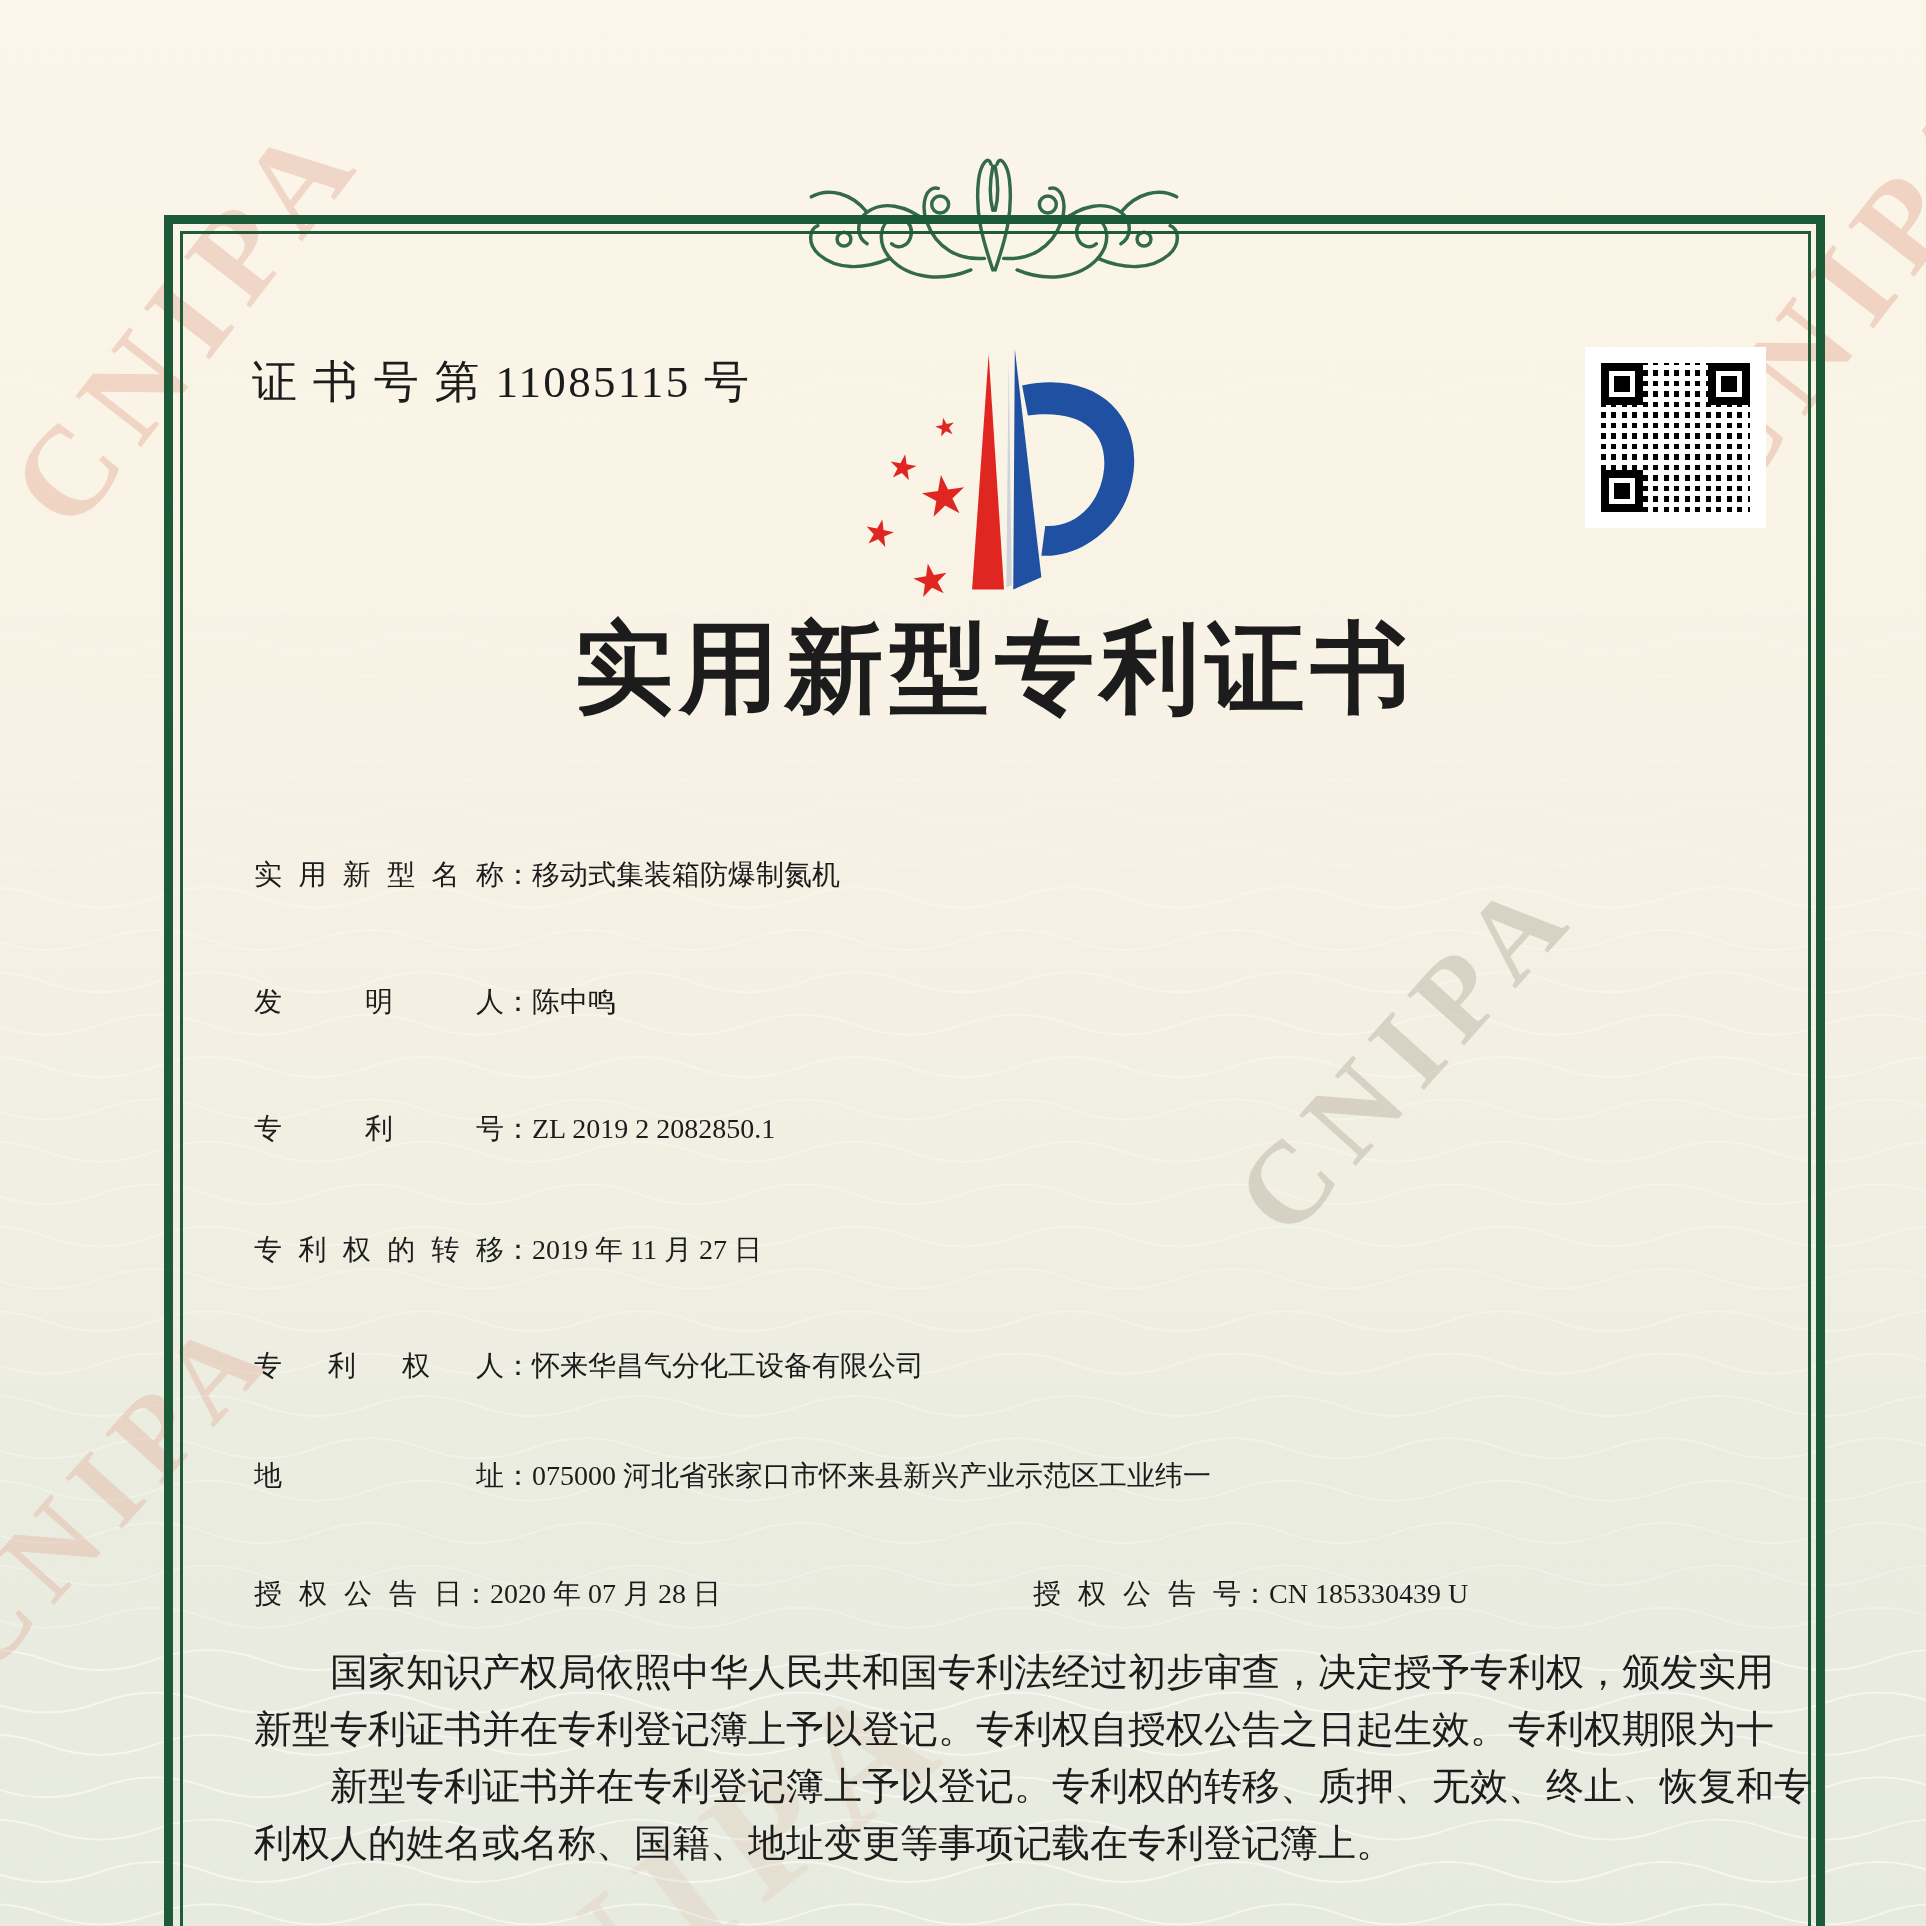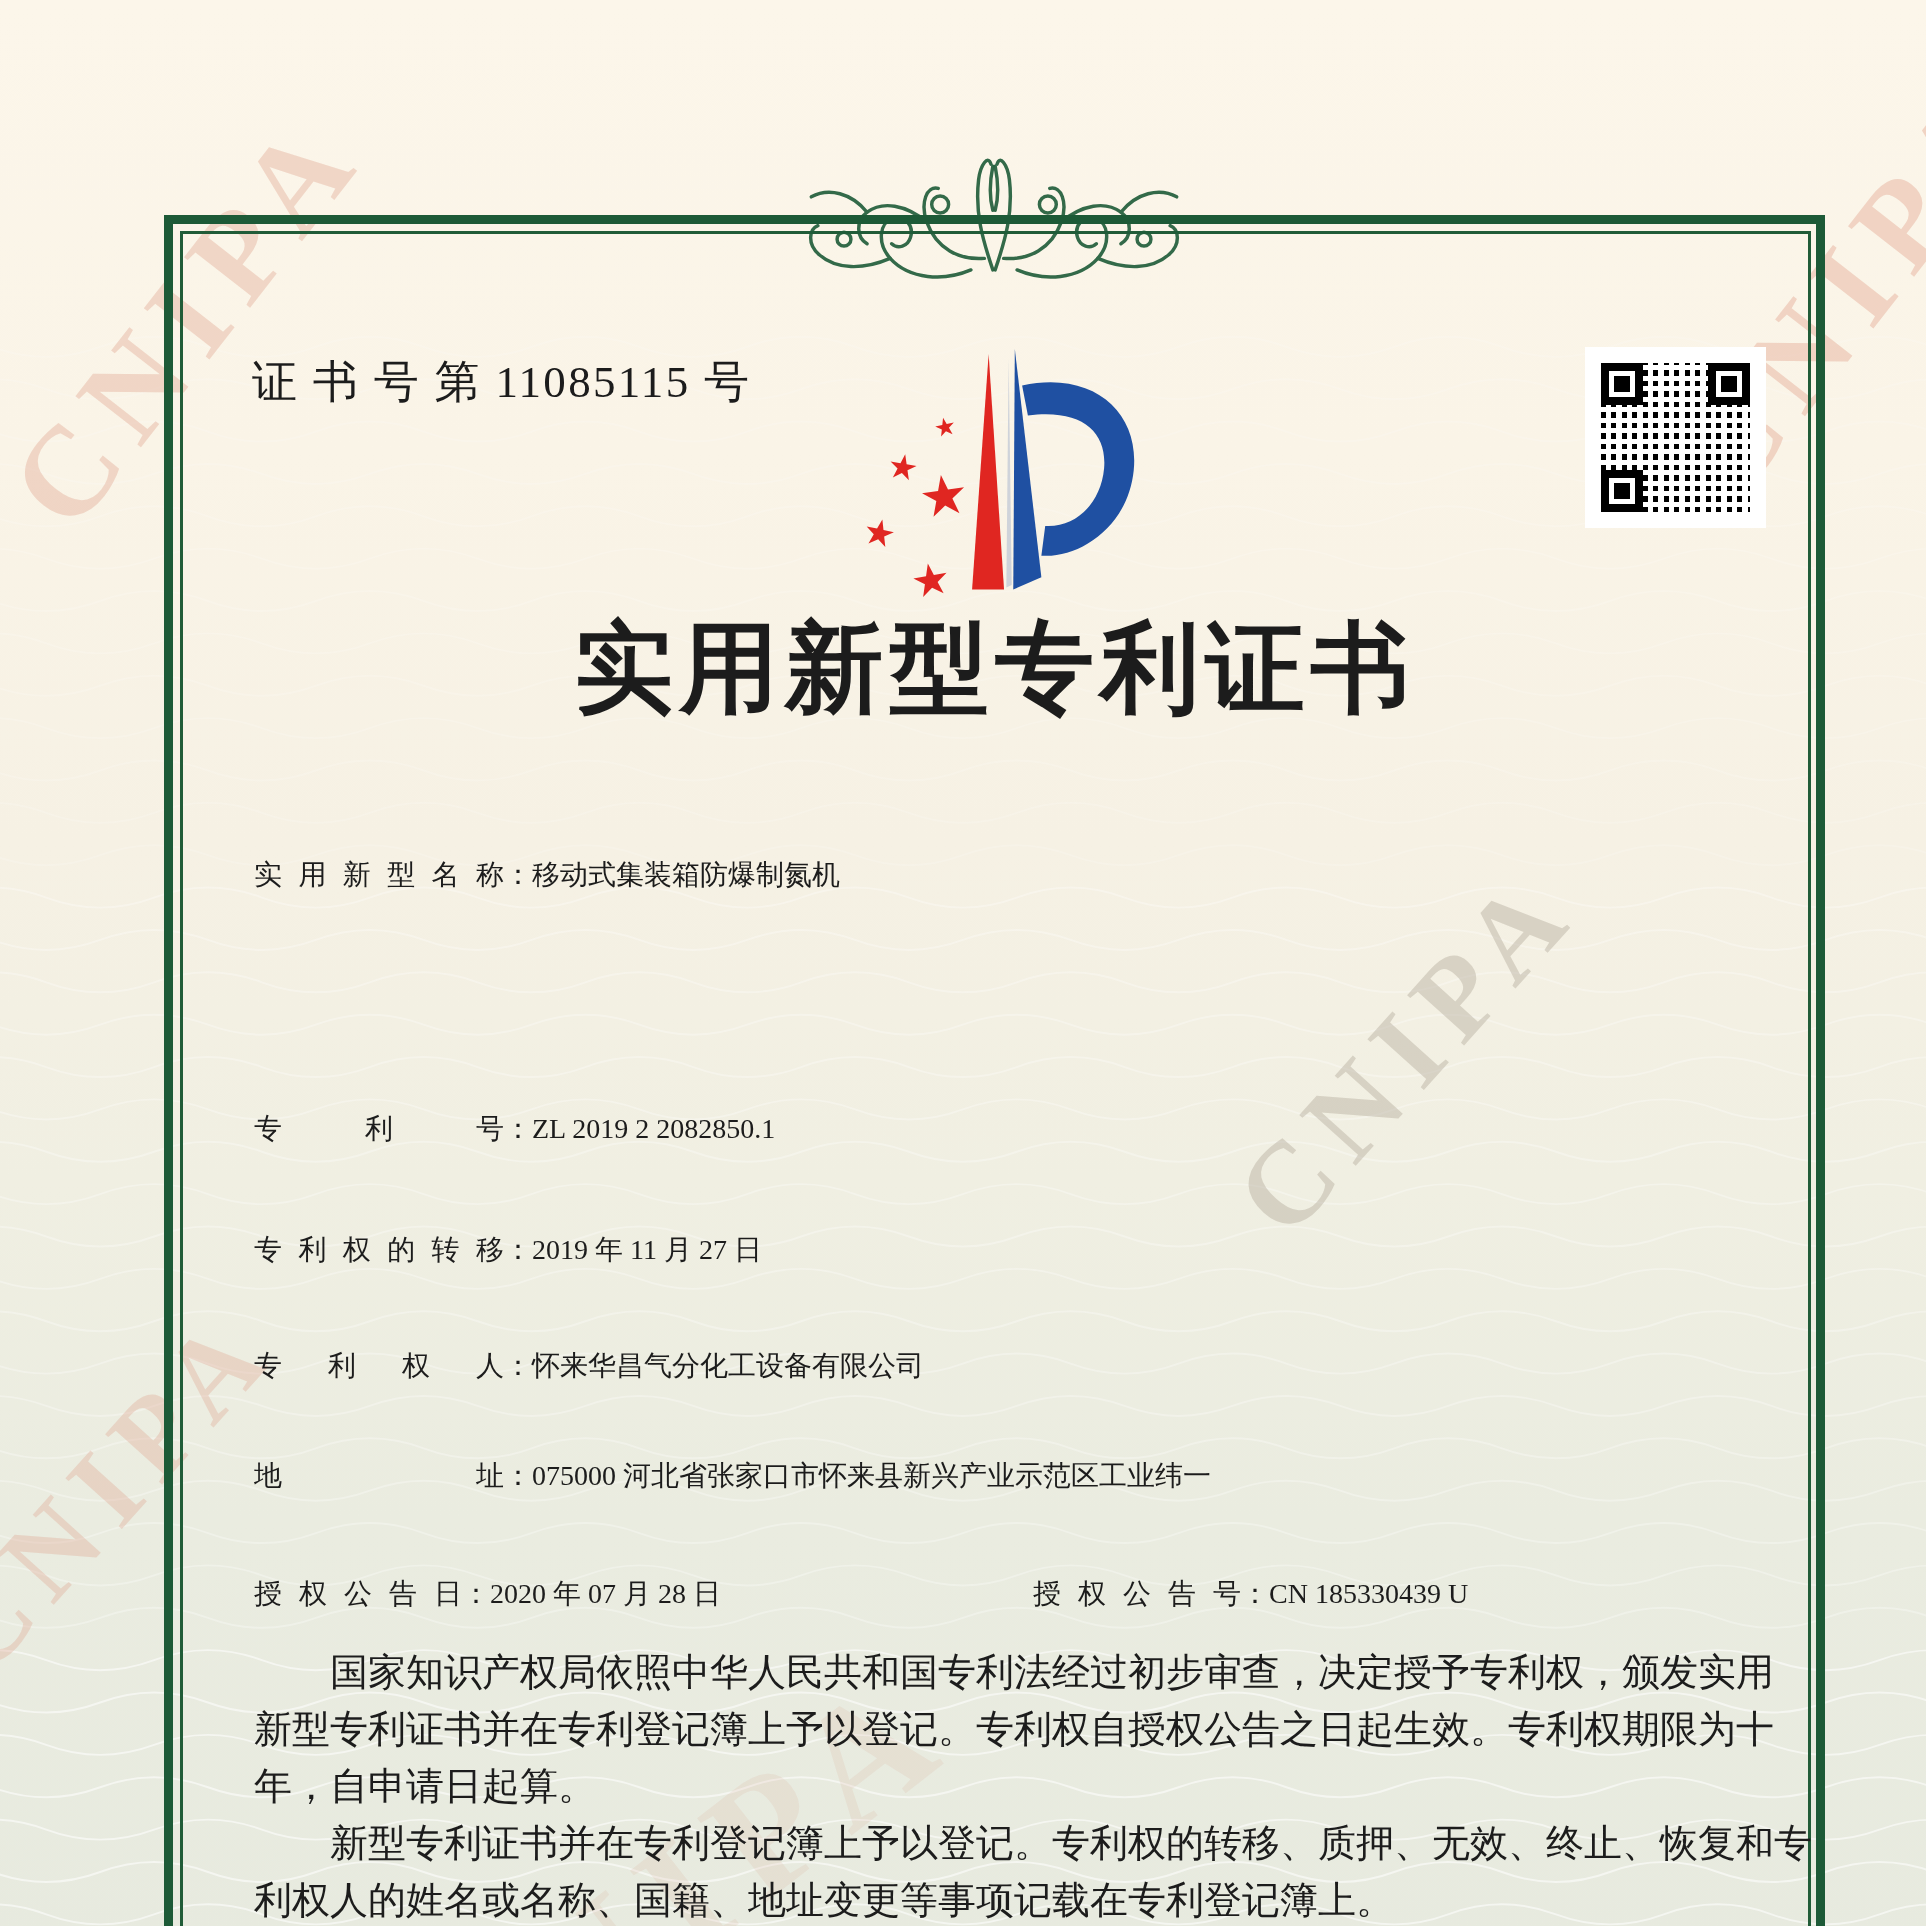--- a/index.html
+++ b/index.html
@@ -168,20 +168,23 @@
     <div class="fd fd-tl"></div>
     <div class="fd fd-tr"></div>
     <div class="fd fd-bl"></div>
   </div>
 
   <div class="title">实用新型专利证书</div>
 
   <div class="row" style="top:842px">
     <span class="flabel">实用新型名称</span><span>：</span><span class="fvalue">移动式集装箱防爆制氮机</span>
   </div>
+  <div class="row" style="top:969px">
+    <span class="flabel">发明人</span><span>：</span><span class="fvalue">陈中鸣</span>
+  </div>
   <div class="row" style="top:1096px">
     <span class="flabel">专利号</span><span>：</span><span class="fvalue">ZL 2019 2 2082850.1</span>
   </div>
   <div class="row" style="top:1217px">
     <span class="flabel">专利权的转移</span><span>：</span><span class="fvalue">2019 年 11 月 27 日</span>
   </div>
   <div class="row" style="top:1333px">
     <span class="flabel">专利权人</span><span>：</span><span class="fvalue">怀来华昌气分化工设备有限公司</span>
   </div>
   <div class="row" style="top:1443px">
@@ -190,19 +193,18 @@
   <div class="row" style="top:1561px">
     <span class="flabel-sm">授权公告日</span><span>：</span><span class="fvalue">2020 年 07 月 28 日</span>
     <span class="grant2">
       <span class="flabel-sm">授权公告号</span><span>：</span><span class="fvalue">CN 185330439 U</span>
     </span>
   </div>
 
   <div class="paras">
     <div class="ln ind">国家知识产权局依照中华人民共和国专利法经过初步审查，决定授予专利权，颁发实用</div>
     <div class="ln">新型专利证书并在专利登记簿上予以登记。专利权自授权公告之日起生效。专利权期限为十</div>
-    <div class="ln">年，自申请日起算。</div>
     <div class="ln ind">新型专利证书并在专利登记簿上予以登记。专利权的转移、质押、无效、终止、恢复和专</div>
     <div class="ln">利权人的姓名或名称、国籍、地址变更等事项记载在专利登记簿上。</div>
   </div>
 
 </div>
 
 
 </body></html>

